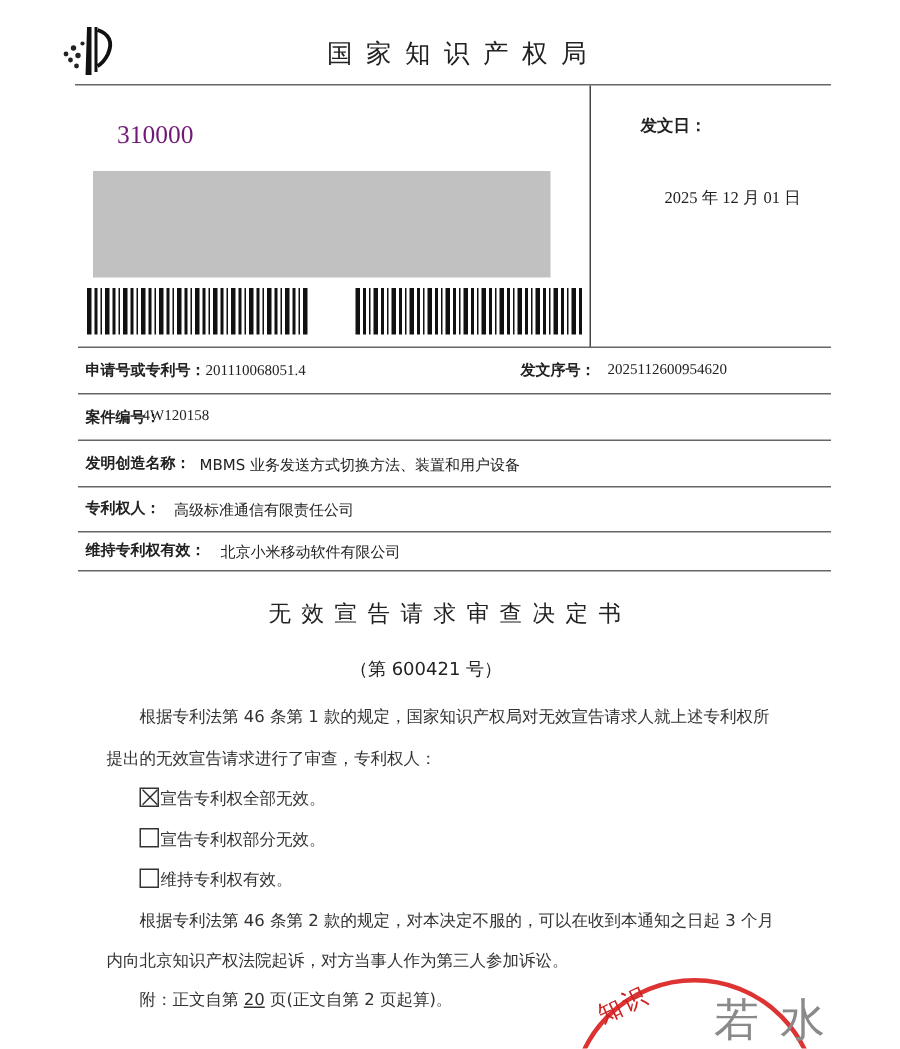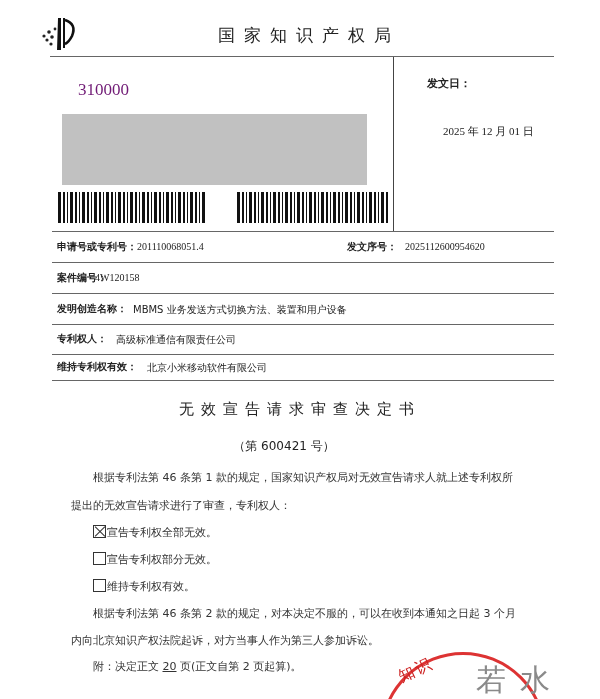--- a/index.html
+++ b/index.html
@@ -186,18 +186,18 @@
 <div class="abs para" style="left:93px; top:552px;">
   <span class="chk"></span><span>宣告专利权部分无效。</span>
 </div>
 <div class="abs para" style="left:93px; top:579px;">
   <span class="chk"></span><span>维持专利权有效。</span>
 </div>
 
 <div class="abs para" style="left:93px; top:606px;">根据专利法第 46 条第 2 款的规定，对本决定不服的，可以在收到本通知之日起 3 个月</div>
 <div class="abs para" style="left:71px; top:633px;">内向北京知识产权法院起诉，对方当事人作为第三人参加诉讼。</div>
 <div class="abs para" style="left:93px; top:659px;">
-  <span>附：决定正文 </span><span class="u">20</span><span> 页(正文自第 2 页起算)。</span>
+  <span>附：正文自第 </span><span class="u">20</span><span> 页(正文自第 2 页起算)。</span>
 </div>
 
 <div class="abs stamp"></div>
 <div class="abs stamp-text">知识</div>
 <div class="abs watermark">若水网</div>
 
 </body></html>

